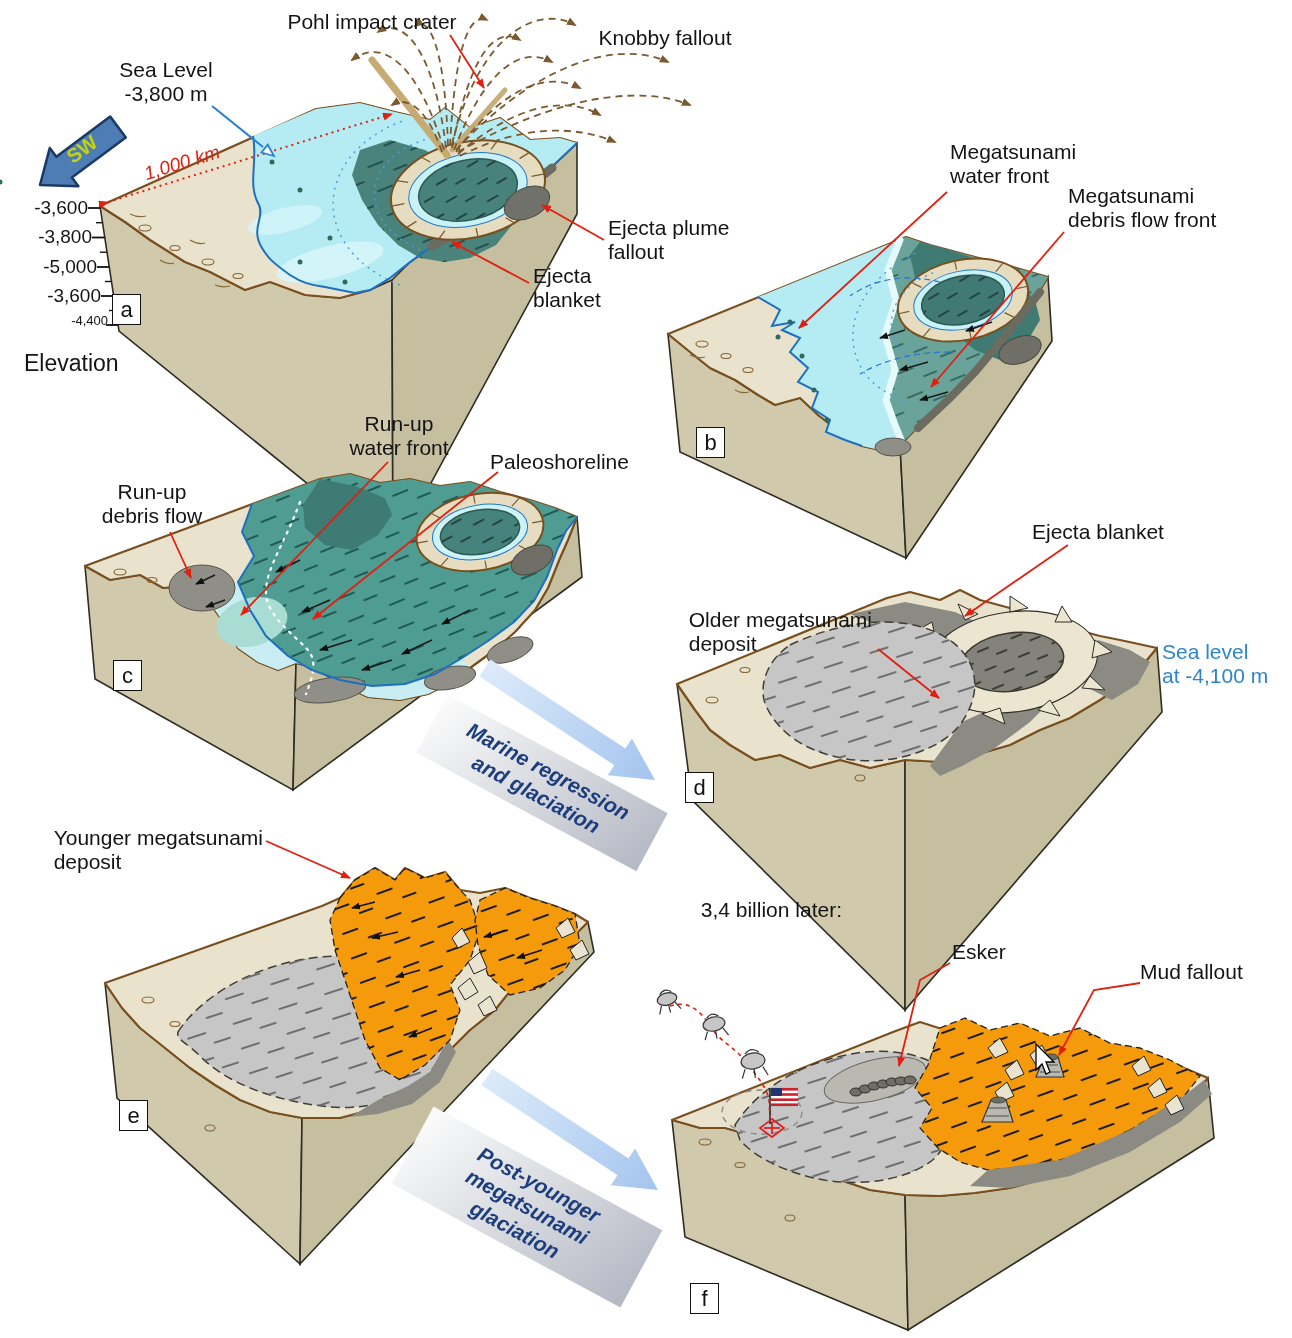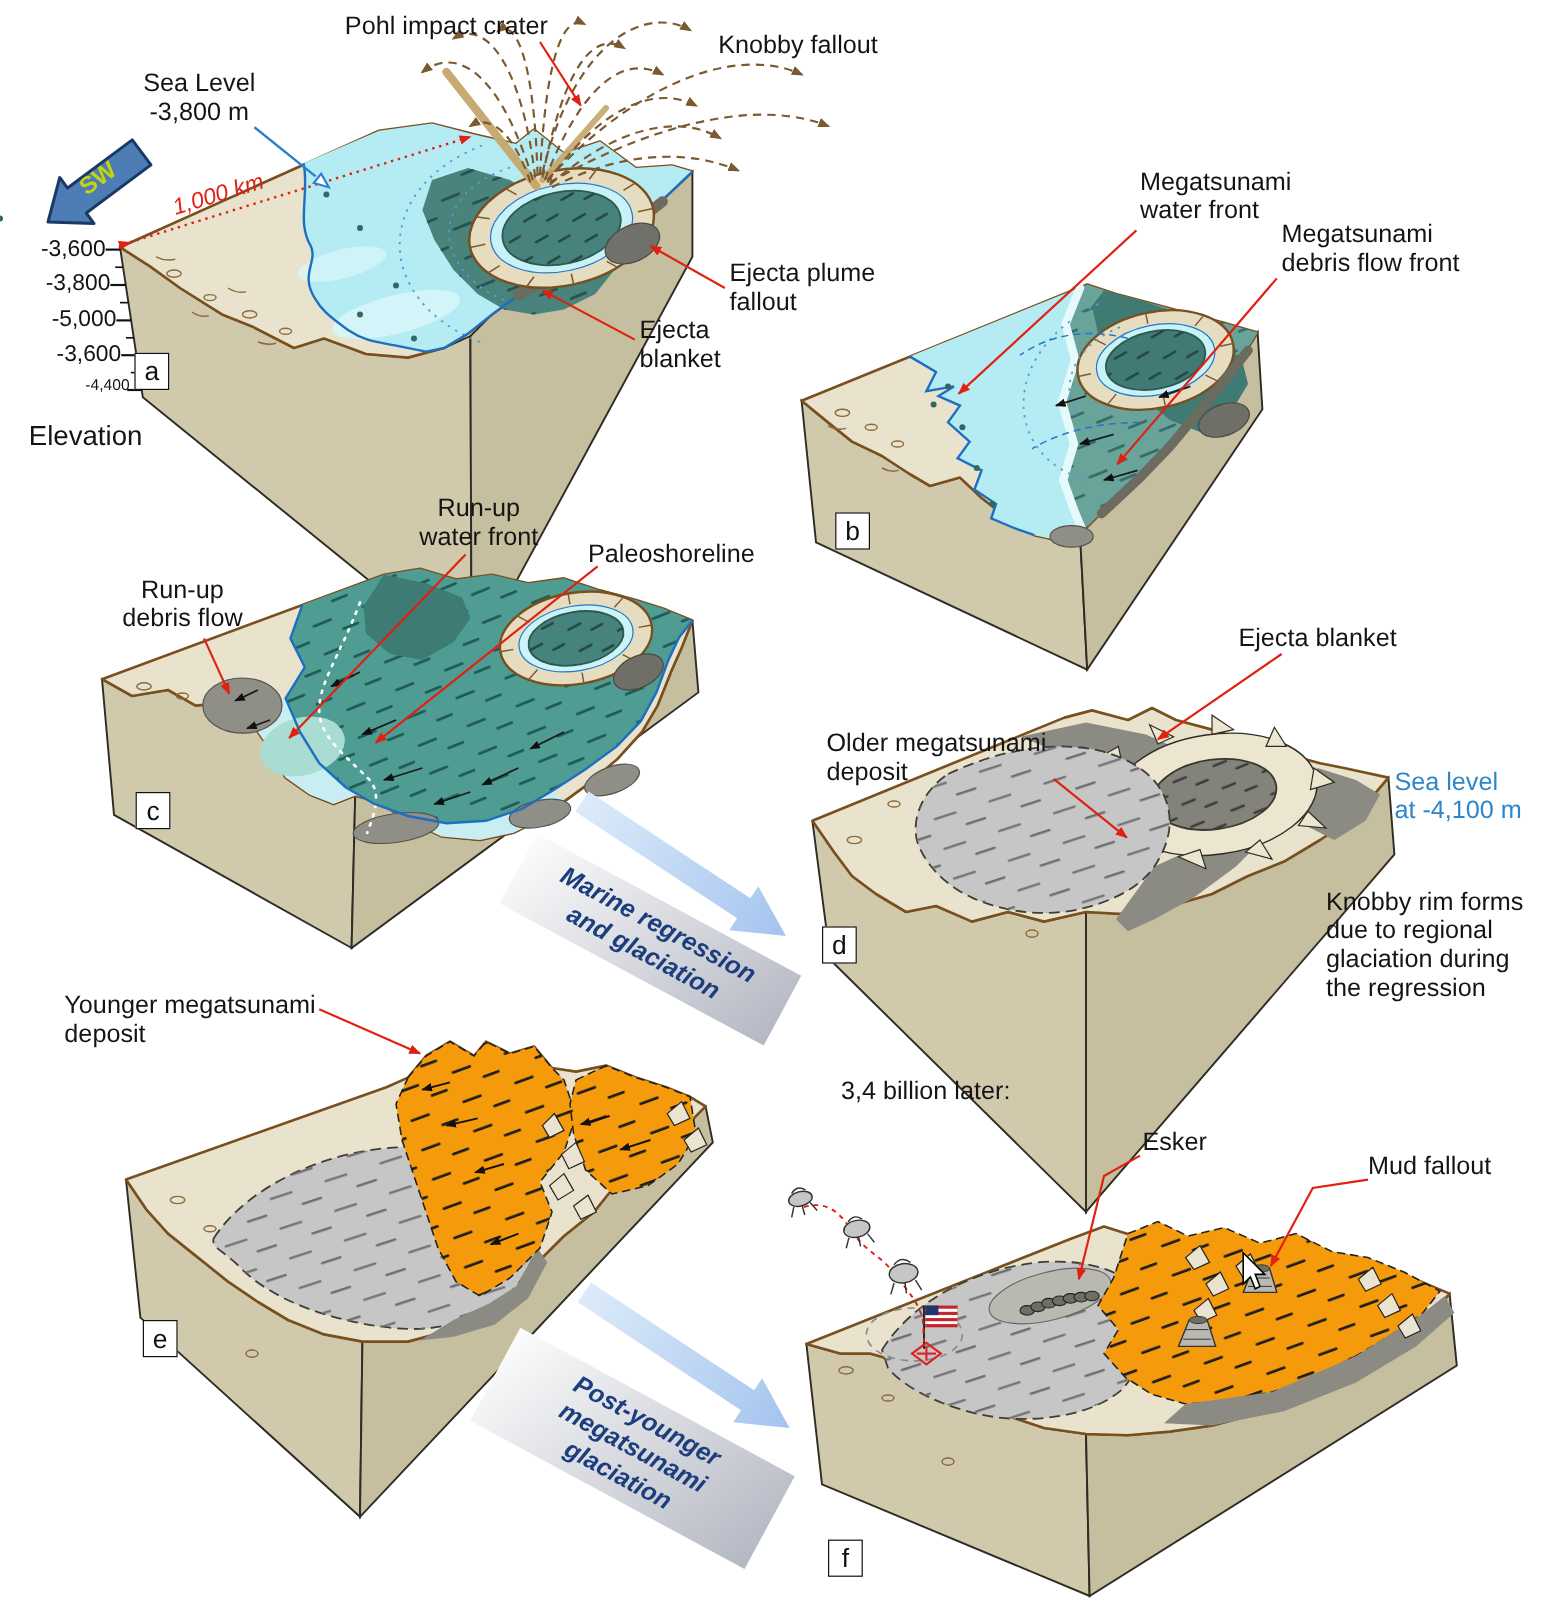--- a/index.html
+++ b/index.html
@@ -562,24 +562,20 @@
 <div class="lbl ctr" style="left:399px;top:412px">Run-up
 water front</div>
 <div class="lbl" style="left:490px;top:450px">Paleoshoreline</div>
 <div class="lbl ctr" style="left:152px;top:480px">Run-up
 debris flow</div>
 <div class="lbl" style="left:1032px;top:520px">Ejecta blanket</div>
 <div class="lbl ra" style="left:872px;top:608px">Older megatsunami
 deposit</div>
 <div class="lbl blue" style="left:1162px;top:640px">Sea level
 at -4,100 m</div>
-<div class="lbl" style="left:1105px;top:740px">Knobby rim forms
-due to regional
-glaciation during
-the regression</div>
 <div class="lbl ra" style="left:263px;top:826px">Younger megatsunami
 deposit</div>
 <div class="lbl ra" style="left:842px;top:898px">3,4 billion later:</div>
 <div class="lbl" style="left:952px;top:940px">Esker</div>
 <div class="lbl" style="left:1140px;top:960px">Mud fallout</div>
 
 <div class="letter" style="left:112px;top:294px">a</div>
 <div class="letter" style="left:696px;top:427px">b</div>
 <div class="letter" style="left:113px;top:660px">c</div>
 <div class="letter" style="left:685px;top:772px">d</div>

